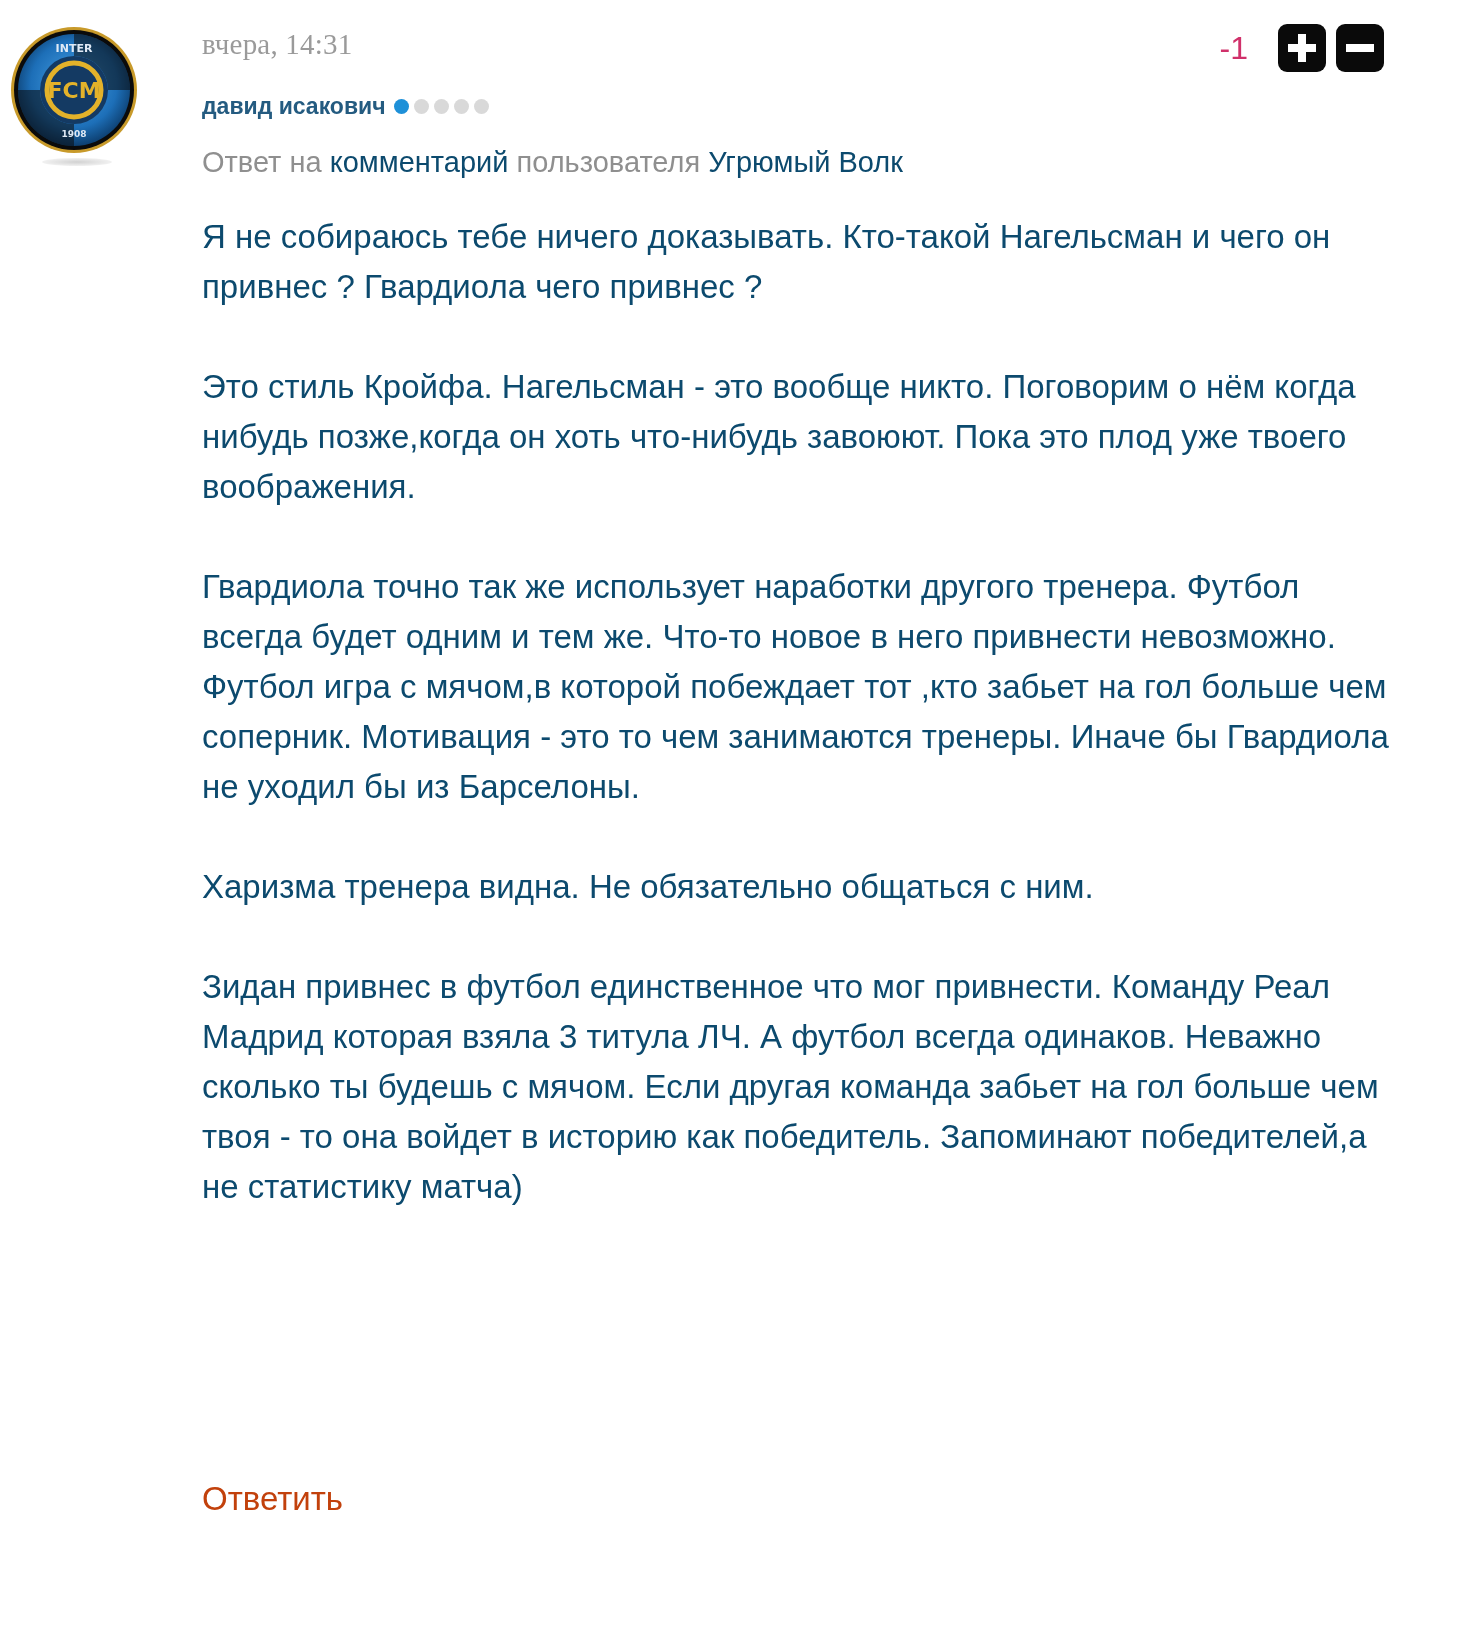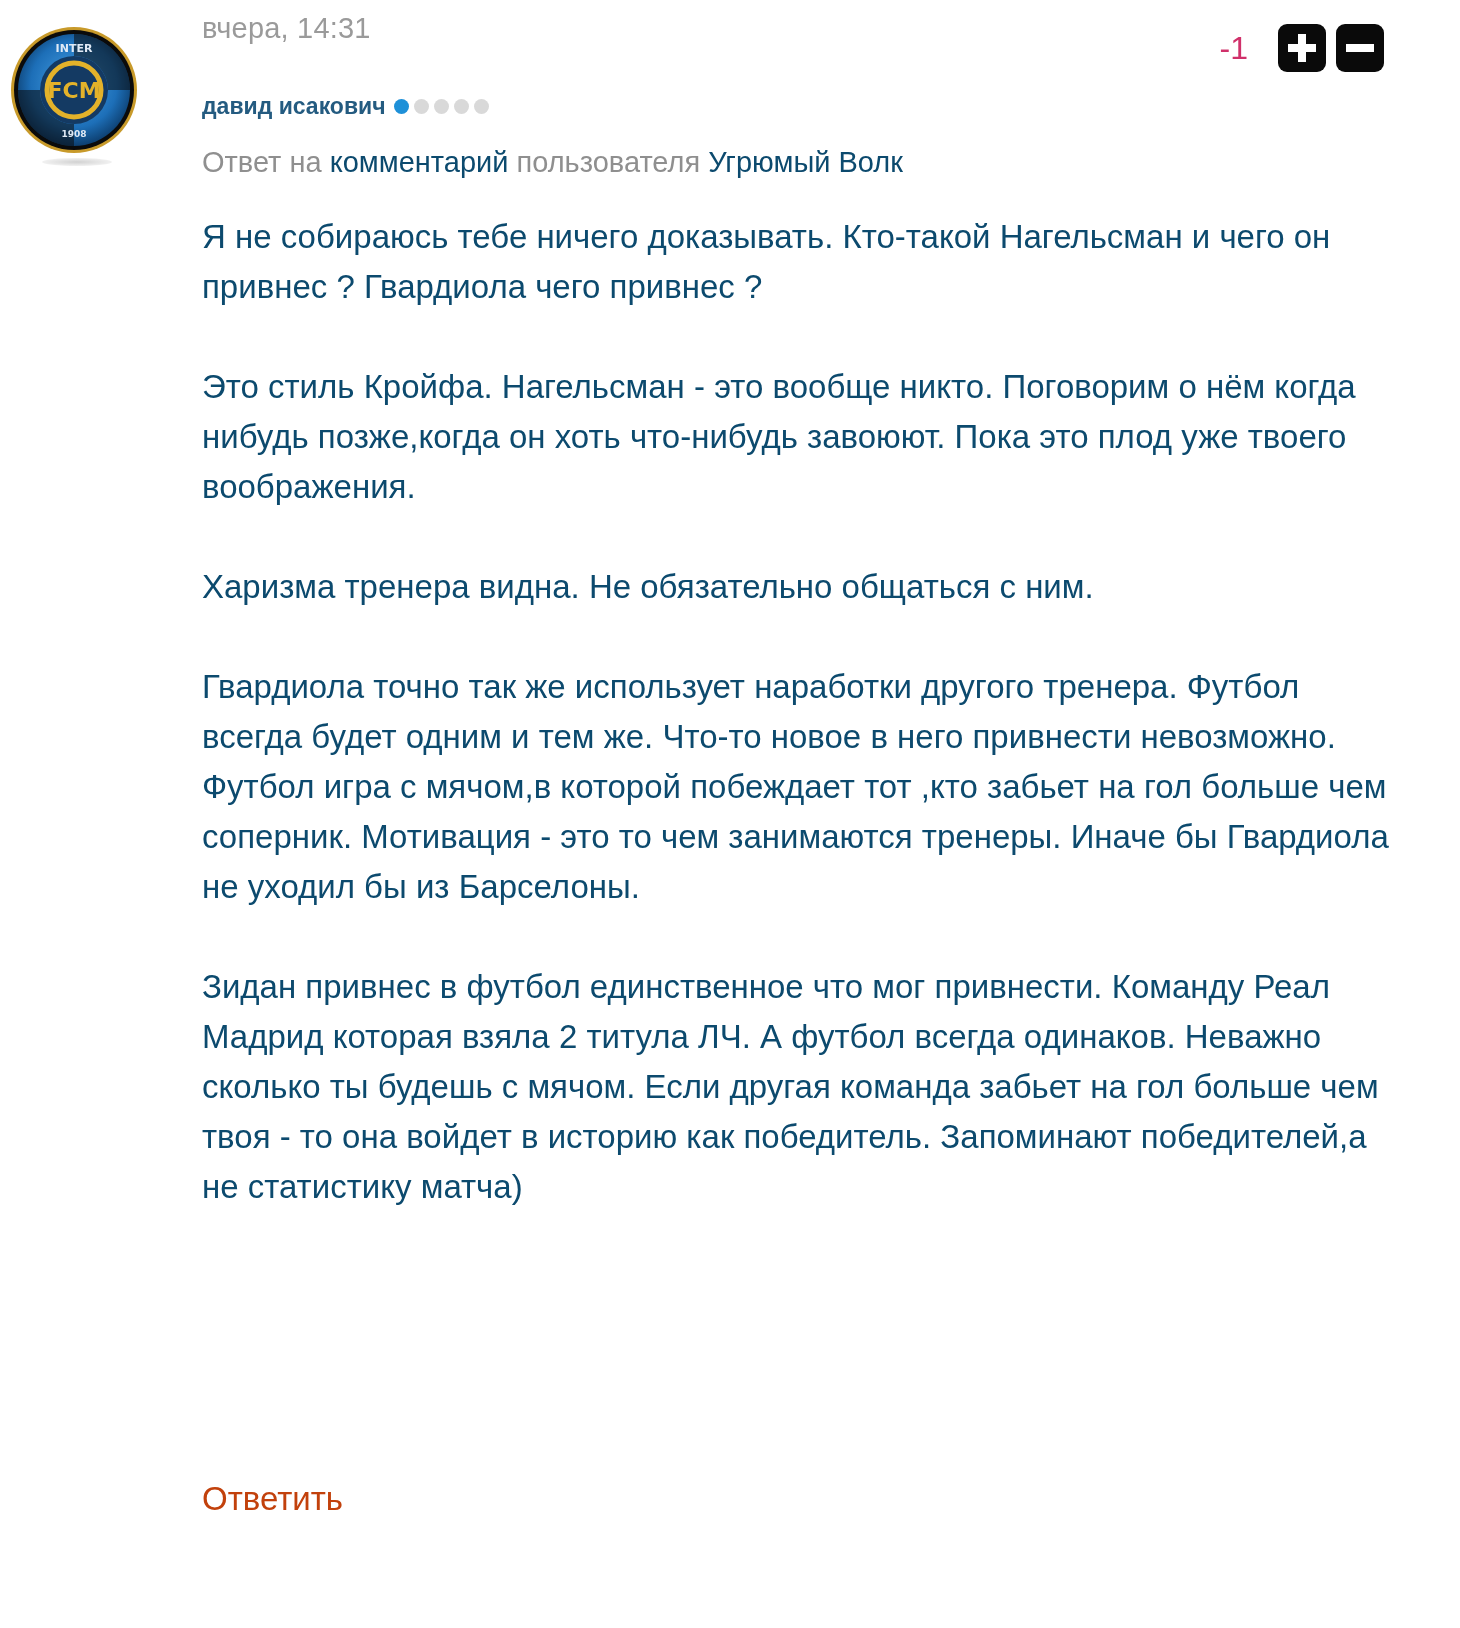--- a/index.html
+++ b/index.html
@@ -36,24 +36,25 @@
       left: 42px;
       top: 158px;
       width: 70px;
       height: 8px;
       border-radius: 50%;
       background: radial-gradient(ellipse at center, rgba(0,0,0,0.18), rgba(0,0,0,0));
     }
     .meta-time {
       position: absolute;
       left: 202px;
-      top: 12px;
+      top: 28px;
       font-size: 29px;
       color: #9a9a9a;
       letter-spacing: 0.2px;
+      font-family: Liberation Serif, serif;
     }
     .author-row {
       position: absolute;
       left: 202px;
       top: 86px;
       display: flex;
       align-items: center;
       height: 40px;
     }
     .author-name {
@@ -201,20 +202,20 @@
     <div class="vote-btn">
       <span>
         <span class="bar-h"></span>
       </span>
     </div>
   </div>
 
   <div class="body-text">
     <p>Я не собираюсь тебе ничего доказывать. Кто-такой Нагельсман и чего он привнес ? Гвардиола чего привнес ?</p>
     <p>Это стиль Кройфа. Нагельсман - это вообще никто. Поговорим о нём когда нибудь позже,когда он хоть что-нибудь завоюют. Пока это плод уже твоего воображения.</p>
+    <p>Гвардиола точно так же использует наработки другого тренера. Футбол всегда будет одним и тем же. Что-то новое в него привнести невозможно. Футбол игра с мячом,в которой побеждает тот ,кто забьет на гол больше чем соперник. Мотивация - это то чем занимаются тренеры. Иначе бы Гвардиола не уходил бы из Барселоны.</p>
     <p>Харизма тренера видна. Не обязательно общаться с ним.</p>
-    <p>Гвардиола точно так же использует наработки другого тренера. Футбол всегда будет одним и тем же. Что-то новое в него привнести невозможно. Футбол игра с мячом,в которой побеждает тот ,кто забьет на гол больше чем соперник. Мотивация - это то чем занимаются тренеры. Иначе бы Гвардиола не уходил бы из Барселоны.</p>
-    <p>Зидан привнес в футбол единственное что мог привнести. Команду Реал Мадрид которая взяла 2 титула ЛЧ. А футбол всегда одинаков. Неважно сколько ты будешь с мячом. Если другая команда забьет на гол больше чем твоя - то она войдет в историю как победитель. Запоминают победителей,а не статистику матча)</p>
+    <p>Зидан привнес в футбол единственное что мог привнести. Команду Реал Мадрид которая взяла 3 титула ЛЧ. А футбол всегда одинаков. Неважно сколько ты будешь с мячом. Если другая команда забьет на гол больше чем твоя - то она войдет в историю как победитель. Запоминают победителей,а не статистику матча)</p>
   </div>
 
   <div class="reply-button">Ответить</div>
 
 </div>
 
 </body></html>

